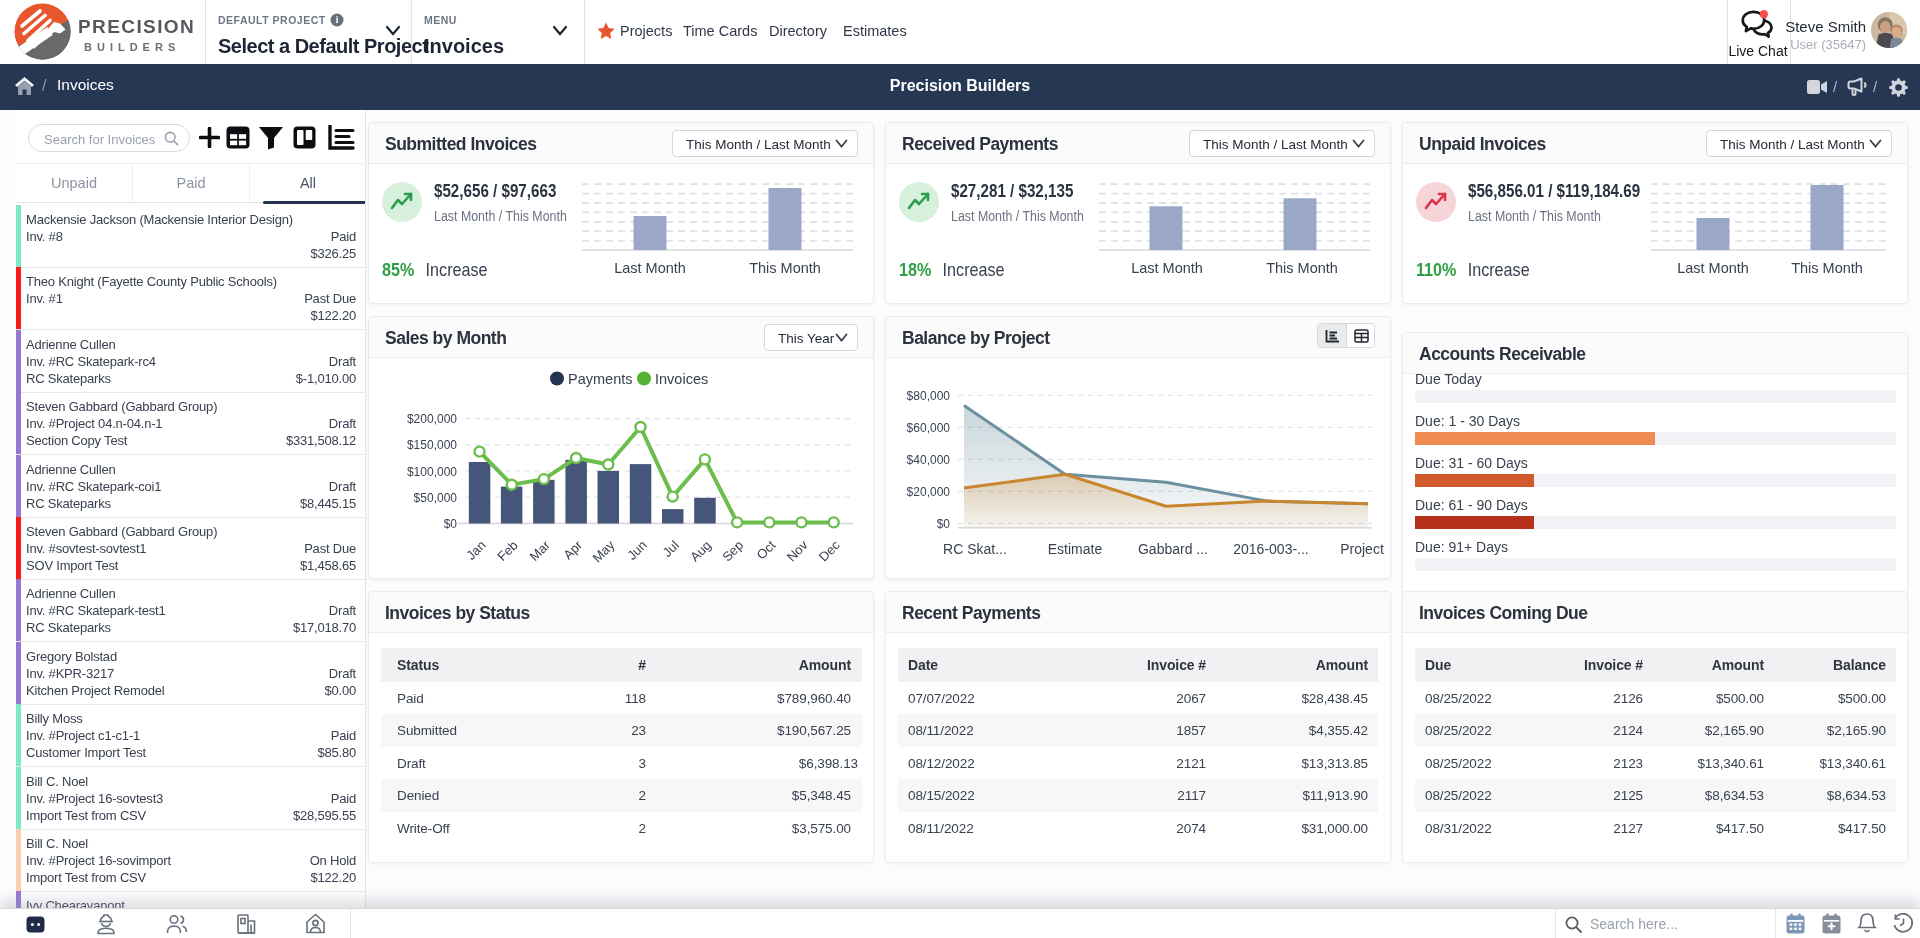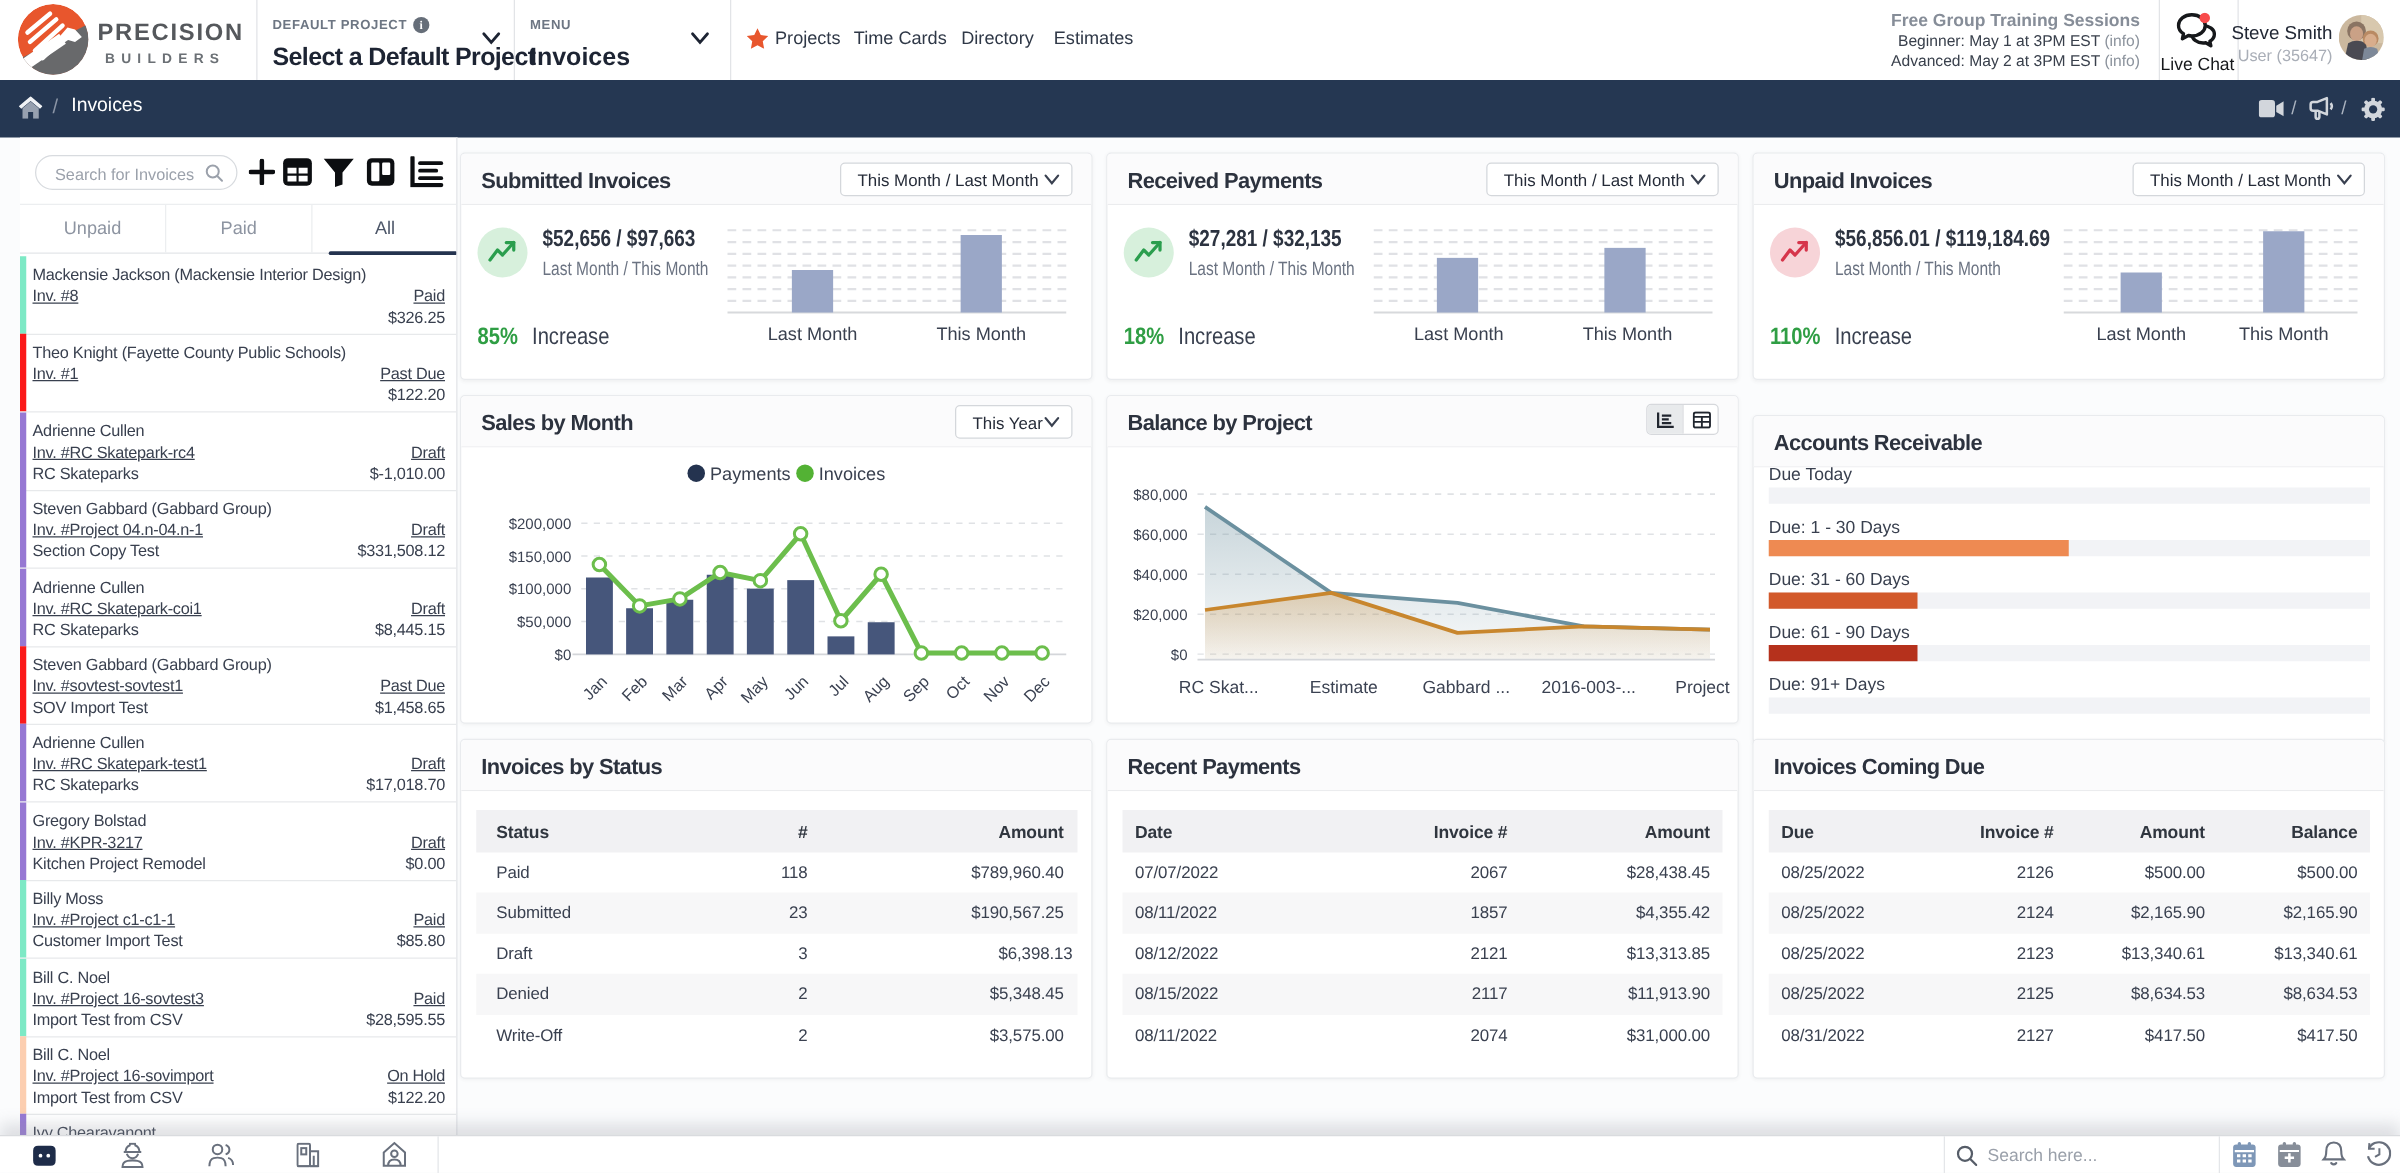--- a/index.html
+++ b/index.html
@@ -19,21 +19,21 @@
   #search { position:absolute; left:12px; top:14px; width:162px; height:28px; border:1px solid #d8dbdf; border-radius:14px; }
   #search span { position:absolute; left:15px; top:7px; font-size:13px; color:#9ba1ab; }
   .tabrow { position:absolute; left:0; top:53px; width:350px; height:40px; border-top:1px solid #eceef0; border-bottom:1px solid #e4e6e9; }
   .tab { position:absolute; top:0; height:100%; width:116px; text-align:center; line-height:38px; font-size:14.5px; color:#8d94a1; }
   .tab.on { color:#4c5668; }
   .tabu { position:absolute; left:247px; top:91px; width:103px; height:3px; background:#24334f; border-radius:2px; }
   .li { position:absolute; left:0; width:350px; height:63px; border-bottom:1px solid #e7e9eb; }
   .li .strip { position:absolute; left:0; top:0; width:5px; height:100%; }
   .li .t { position:absolute; left:10px; font-size:13px; letter-spacing:-0.2px; color:#39404f; white-space:nowrap; }
   .li .r { position:absolute; right:10px; font-size:13px; letter-spacing:-0.2px; color:#39404f; text-align:right; }
-  .l1 { top:7px; } .l2 { top:24px;text-decoration:underline; } .l3 { top:41px; }
+  .l1 { top:7px; } .l2 { top:24px; } .l3 { top:41px; }
   
   .card { position:absolute; background:#fff; border:1px solid #e9ebee; border-radius:4px; box-shadow:0 1px 3px rgba(60,65,75,0.06); }
   .chead { position:absolute; left:0; top:0; right:0; height:41px; background:#fbfbfc; border-bottom:1px solid #ebecee; border-radius:3px 3px 0 0; }
   .ctitle { position:absolute; left:16px; top:11px; font-size:17.5px; font-weight:bold; color:#2c323e; letter-spacing:-0.5px; }
   .dd { position:absolute; border:1px solid #d4d7db; border-radius:4px; background:#fff; font-size:14.5px; color:#252b38;padding-left:41px; }
   .statc { position:absolute; width:40px; height:40px; border-radius:50%; }
   .bignum { position:absolute; font-weight:bold; color:#2c3340; }
   .subnum { position:absolute; font-size:15.5px; color:#6b7382; }
   .pct { position:absolute; font-size:19px; color:#39404f; }
   .pct b { color:#2f9e44; margin-right:8px; }
@@ -94,25 +94,20 @@
       <path d="M2 2 L8 9 L14 2" fill="none" stroke="#1d2433" stroke-width="2.2" stroke-linecap="round"></path>
     </svg>
   <div class="vsep" style="left:584px"></div>
   <svg class="abs" style="left:597px;top:22px" width="18" height="18" viewBox="0 0 18 18">
       <path d="M9 0.5 L11.6 6 L17.6 6.8 L13.2 11 L14.3 17 L9 14.1 L3.7 17 L4.8 11 L0.4 6.8 L6.4 6 Z" fill="#e8562d"></path>
     </svg>
   <div class="navitem" style="left:620px">Projects</div>
   <div class="navitem" style="left:683px">Time Cards</div>
   <div class="navitem" style="left:769px">Directory</div>
   <div class="navitem" style="left:843px">Estimates</div>
-  <div class="abs" style="right:208px;top:8px;width:330px;text-align:right">
-    <div style="font-size:14px;font-weight:bold;color:#868d98;line-height:17px">Free Group Training Sessions</div>
-    <div style="font-size:12.5px;color:#39404c;line-height:16px">Beginner: May 1 at 3PM EST <span style="color:#8b929c">(info)</span></div>
-    <div style="font-size:12.5px;color:#39404c;line-height:16px">Advanced: May 2 at 3PM EST <span style="color:#8b929c">(info)</span></div>
-  </div>
   <div class="vsep" style="left:1727px"></div>
   <svg class="abs" style="left:1741px;top:10px" width="34" height="30" viewBox="0 0 34 30">
       <path d="M21.5 10.5 C26.5 10.5 30.5 13.6 30.5 17.4 C30.5 19.7 29.1 21.7 26.9 23 L27.7 26.6 L23.6 24.2 C22.9 24.3 22.2 24.4 21.5 24.4 C16.5 24.4 12.5 21.3 12.5 17.4 C12.5 13.6 16.5 10.5 21.5 10.5 Z" fill="#fff" stroke="#16181b" stroke-width="2.7" stroke-linejoin="round"></path>
       <path d="M12.5 1.8 C6.4 1.8 1.8 5.6 1.8 10.3 C1.8 13 3.3 15.4 5.8 16.9 L4.9 21.1 L9.7 18.4 C10.6 18.6 11.5 18.8 12.5 18.8 C18.6 18.8 23.2 15 23.2 10.3 C23.2 5.6 18.6 1.8 12.5 1.8 Z" fill="#fff" stroke="#16181b" stroke-width="2.7" stroke-linejoin="round"></path>
       <circle cx="22.8" cy="4.3" r="4.2" fill="#f84b4b"></circle>
     </svg>
   <div class="abs" style="left:1727px;top:43px;width:62px;text-align:center;font-size:14px;color:#16181b">Live Chat</div>
   <div class="vsep" style="left:1790px"></div>
   <div class="abs" style="left:1670px;top:17px;width:196px;text-align:right">
     <div style="font-size:15px;color:#222835;line-height:19px">Steve Smith</div>
@@ -136,20 +131,21 @@
     </g>
   </svg>
 </div>
 <div id="nav2">
   <svg class="abs" style="left:15px;top:13px" width="19" height="18" viewBox="0 0 19 18">
       <path d="M9.5 0 L19 8 L17 10 L9.5 3.8 L2 10 L0 8 Z" fill="#f0f2f5"></path>
       <path d="M3 9.5 L9.5 4.2 L16 9.5 L16 18 L11.5 18 L11.5 12.5 L7.5 12.5 L7.5 18 L3 18 Z" fill="#97a0af"></path>
     </svg>
   <div class="abs" style="left:42px;top:13px;color:#8b95a6;font-size:16px">/</div>
   <div class="abs bc" style="left:57px;top:12px">Invoices</div>
+  <div class="abs" style="left:0;top:13px;width:1920px;text-align:center;color:#fff;font-size:16px;font-weight:bold">Precision Builders</div>
   <svg class="abs" style="left:1807px;top:16px" width="20" height="14" viewBox="0 0 20 14">
       <rect x="0" y="0" width="13" height="14" rx="2.5" fill="#d2d6dc"></rect>
       <path d="M14 4.5 L20 1 L20 13 L14 9.5 Z" fill="#d2d6dc"></path>
     </svg>
   <div class="abs" style="left:1833px;top:14px;color:#aab3c0;font-size:15px">/</div>
   <svg class="abs" style="left:1847px;top:13px" width="21" height="20" viewBox="0 0 21 20">
       <g fill="none" stroke="#d2d6dc" stroke-width="2" stroke-linejoin="round">
         <path d="M14.5 1.5 L14.5 14.5 L7 11.5 L3.5 11.5 Q1.5 11.5 1.5 9.5 L1.5 6.5 Q1.5 4.5 3.5 4.5 L7 4.5 Z"></path>
         <path d="M5.5 11.5 L5.5 16.5 Q5.5 18 7 18 Q8.5 18 8.5 16.5 L8.5 12"></path>
         <path d="M17.5 5.5 Q19.5 8 17.5 10.5"></path>

